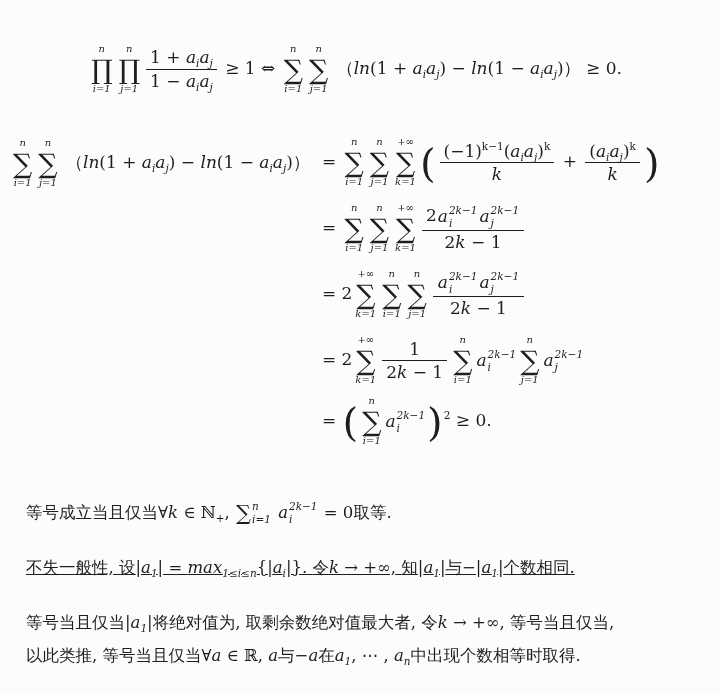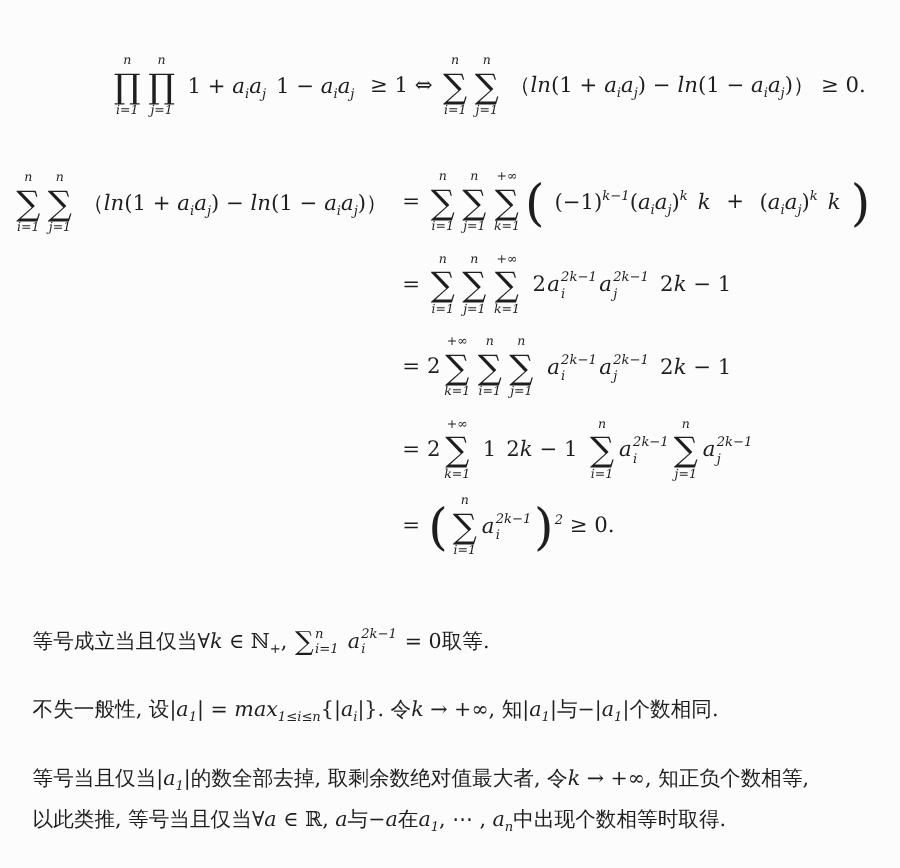--- a/index.html
+++ b/index.html
@@ -13,31 +13,31 @@
   }
   .page { width:720px; height:694px; padding:16px 26px 0 26px; }
 
   .proof-label { font-size:16px; letter-spacing:2px; }
 
   
   .m  { font-size:17px; white-space:pre; }
   .mr { font-style:normal; }
   .mi { font-style:italic; }
   .mc { font-style:normal; font-size:16.5px; }
-  sup.msp { font-size:10.5px; font-style:italic; vertical-align:7px;  line-height:0;margin-top:28px; }
+  sup.msp { font-size:10.5px; vertical-align:7px;  line-height:0;margin-top:28px; }
   sub.msb { font-size:10.5px; font-style:italic; vertical-align:-4px; line-height:0; }
 
   
   .mop { display:inline-flex; flex-direction:column; align-items:center;
          vertical-align:middle; margin:0 3px; }
   .mop .lim { font-size:10px; font-style:italic; line-height:1.25; white-space:pre; }
   .mop .sym { font-size:27px; line-height:1.02; font-style:normal; }
 
   
-  .mfrac { display:inline-flex; flex-direction:row; align-items:center;
+  .mfrac { display:inline-flex; flex-direction:column; align-items:center;
            vertical-align:middle; margin:0 3px; line-height:1.2; }
   .mfrac .num, .mfrac .den { padding:1px 4px; white-space:pre; }
   .mfrac .bar { align-self:stretch; height:1px; background:#1e1e1e; }
 
   
   .mss { display:inline-flex; align-items:center; vertical-align:middle; margin:0 1px; }
   .mss .b { line-height:1; }
   .mss .b.bs { font-size:21px; }
   .mss .col { display:inline-flex; flex-direction:column; align-items:flex-start;
               font-size:10.5px; font-style:italic; line-height:1.2; margin-left:1px;
@@ -107,22 +107,22 @@
       <div class="eqline short">
         <span class="m"><span class="mr">= </span><span class="mbig">(</span><span class="mop"><span class="lim top">n</span><span class="sym">∑</span><span class="lim bot">i=1</span></span><span class="mss"><span class="b mi">a</span><span class="col"><span class="cu">2k−1</span><span class="cd">i</span></span></span><span class="mbig">)</span><sup class="msp">2</sup><span class="mr"> ≥ 0.</span></span>
       </div>
     </div>
   </div>
 
   <div class="para" style="margin-top:46px;">
     <span class="m pline"><span class="mc">等号成立当且仅当</span><span class="mr">∀</span><span class="mi">k</span><span class="mr"> ∈ ℕ</span><sub class="msb">+</sub><span class="mr">, </span><span class="mss"><span class="b mr bs">∑</span><span class="col"><span class="cu">n</span><span class="cd">i=1</span></span></span><span class="mr"> </span><span class="mss"><span class="b mi">a</span><span class="col"><span class="cu">2k−1</span><span class="cd">i</span></span></span><span class="mr"> = 0</span><span class="mc">取等.</span></span>
   </div>
 
-  <div class="para" style="margin-top:22px;">
+  <div class="para" style="margin-top:22px;text-decoration:underline;">
     <span class="m pline"><span class="mc">不失一般性, 设</span><span class="mr">|</span><span class="mi">a</span><sub class="msb">1</sub><span class="mr">| = </span><span class="mi">max</span><sub class="msb">1≤i≤n</sub><span class="mr">{|</span><span class="mi">a</span><sub class="msb">i</sub><span class="mr">|}. </span><span class="mc">令</span><span class="mi">k</span><span class="mr"> → +∞, </span><span class="mc">知</span><span class="mr">|</span><span class="mi">a</span><sub class="msb">1</sub><span class="mr">|</span><span class="mc">与</span><span class="mr">−|</span><span class="mi">a</span><sub class="msb">1</sub><span class="mr">|</span><span class="mc">个数相同.</span></span>
   </div>
 
   <div class="para" style="margin-top:22px;">
-    <span class="m pline"><span class="mc">等号当且仅当</span><span class="mr">|</span><span class="mi">a</span><sub class="msb">1</sub><span class="mr">|</span><span class="mc">的数全部去掉, 取剩余数绝对值最大者, 令</span><span class="mi">k</span><span class="mr"> → +∞, </span><span class="mc">知正负个数相等,</span></span>
+    <span class="m pline"><span class="mc">等号当且仅当</span><span class="mr">|</span><span class="mi">a</span><sub class="msb">1</sub><span class="mr">|</span><span class="mc">将绝对值为, 取剩余数绝对值最大者, 令</span><span class="mi">k</span><span class="mr"> → +∞, </span><span class="mc">等号当且仅当,</span></span>
     <span class="m pline"><span class="mc">以此类推, 等号当且仅当</span><span class="mr">∀</span><span class="mi">a</span><span class="mr"> ∈ ℝ, </span><span class="mi">a</span><span class="mc">与</span><span class="mr">−</span><span class="mi">a</span><span class="mc">在</span><span class="mi">a</span><sub class="msb">1</sub><span class="mr">, ⋯ , </span><span class="mi">a</span><sub class="msb">n</sub><span class="mc">中出现个数相等时取得.</span></span>
   </div>
 
 </div>
 
 </body></html>

